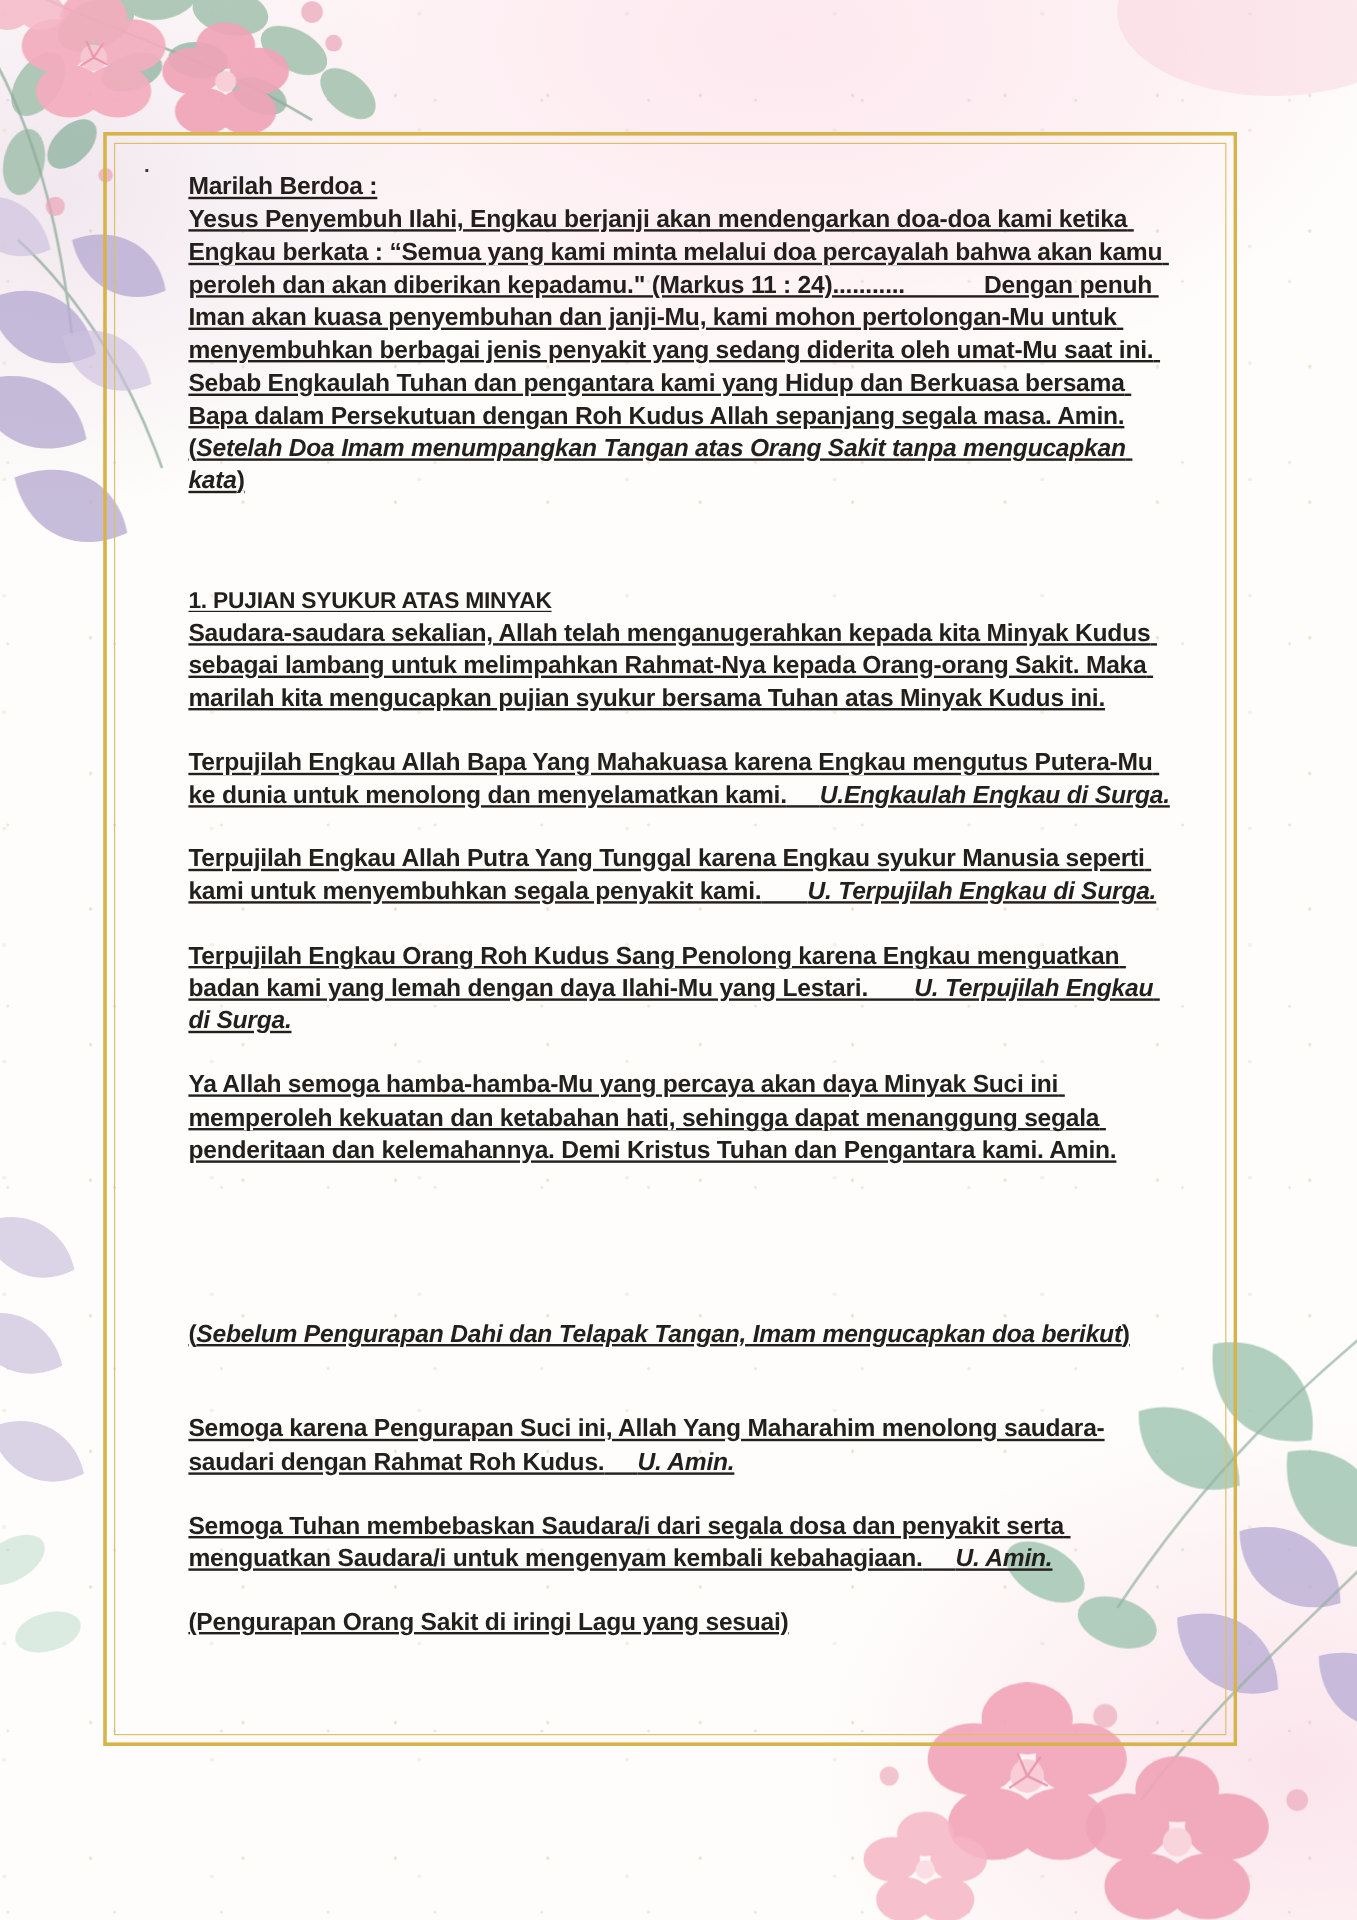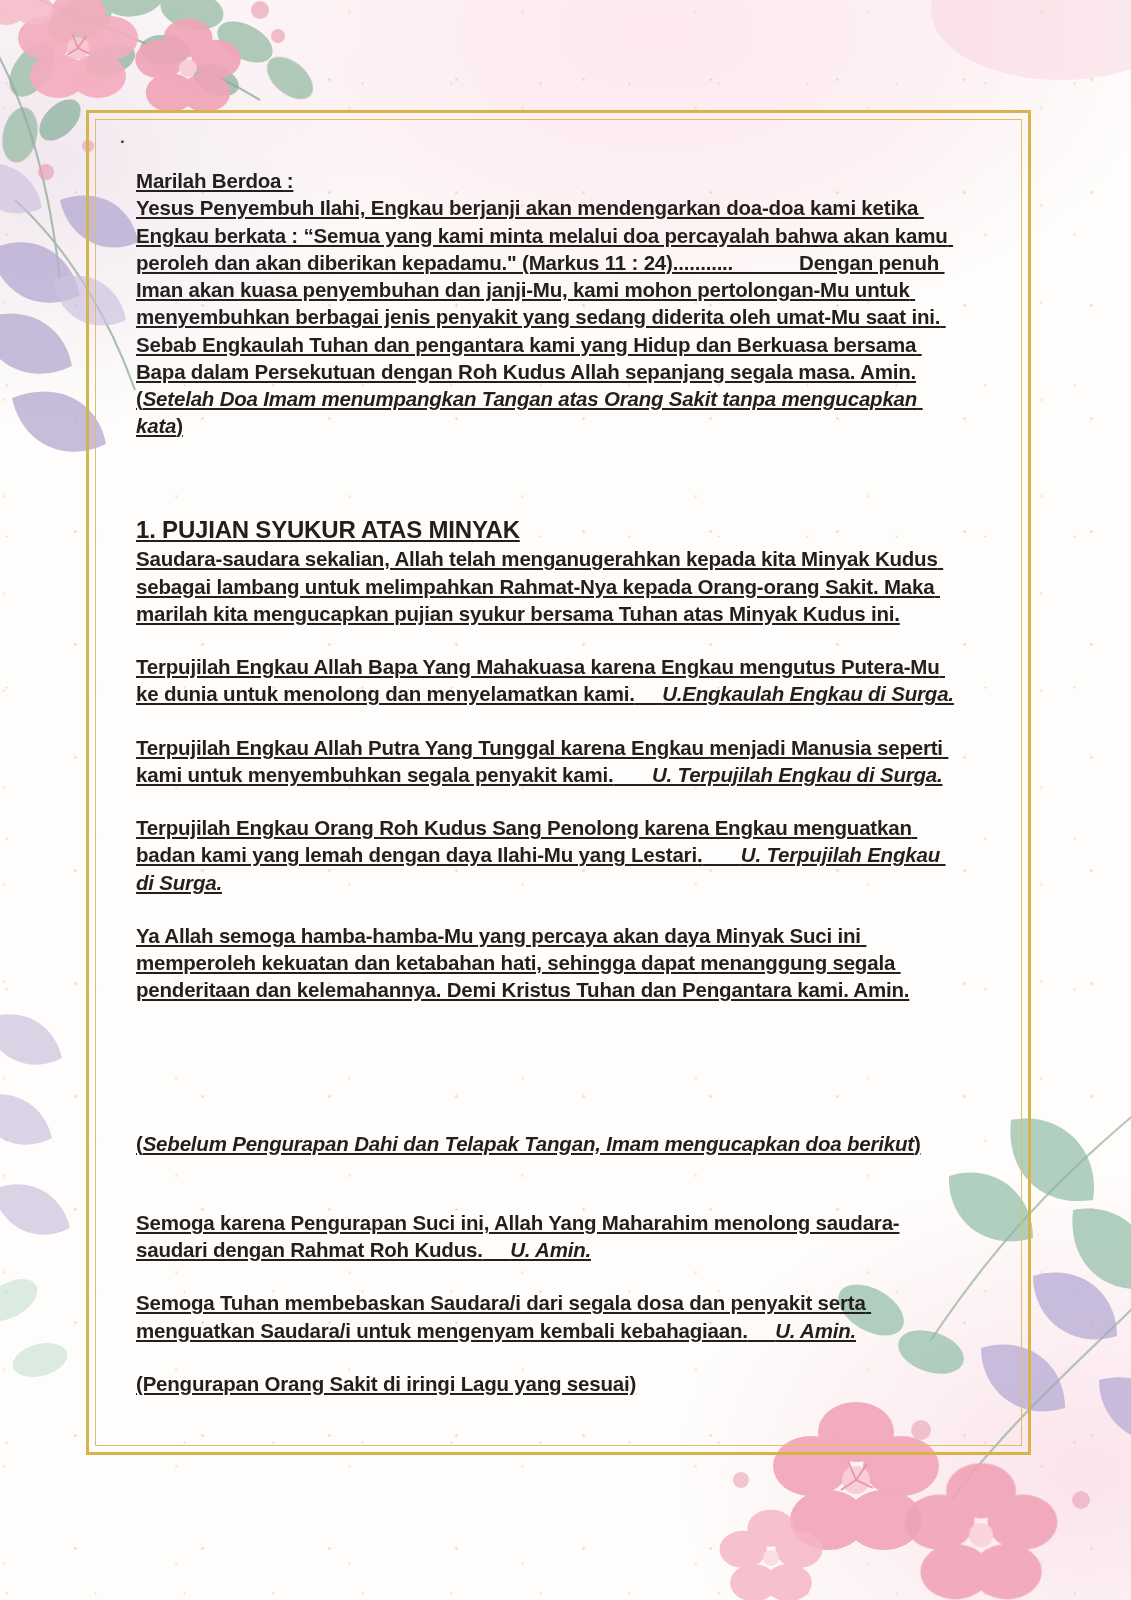--- a/index.html
+++ b/index.html
@@ -64,45 +64,44 @@
   .deco { position: absolute; pointer-events: none; }
   .deco svg { display: block; }
   .deco-tl { left: -40px; top: -50px; }
   .deco-bl { left: -30px; top: 980px; }
   .deco-br { right: -30px; bottom: -40px; }
   .deco-tr { right: -20px; top: -30px; }
 
   
   .content {
     position: absolute;
-    left: 136px;
+    left: 157px;
     top: 142px;
     width: 818px;
-    margin-top: 25px;
   }
 
   .t {
     font-family: "Liberation Sans Narrow", "Liberation Sans", sans-serif;
     color: #231f1c;
     font-size: 20.5px;
     line-height: 1.33;
     font-weight: 700;
     letter-spacing: -0.2px;
     white-space: pre-wrap;
     text-decoration: underline;
   }
   .head-u {
     text-decoration: underline;
     text-underline-offset: 2px;
   }
   .ital { font-style: italic; }
   .sec-head {
     text-decoration: underline;
     text-underline-offset: 2px;
-    font-size: 24px;
+    font-size: 19px;
   }
   .gap-lg { height: 52px; }
   .gap-md { height: 26px; }
   .gap-xl { height: 74px; }
   .resp {
     font-style: italic;
   }
   .tiny-mark {
     position: absolute;
     left: 120px;
@@ -311,21 +310,21 @@
 
     <div class="t sec-head">1. PUJIAN SYUKUR ATAS MINYAK</div>
     <div class="t para">Saudara-saudara sekalian, Allah telah menganugerahkan kepada kita Minyak Kudus sebagai lambang untuk melimpahkan Rahmat-Nya kepada Orang-orang Sakit. Maka marilah kita mengucapkan pujian syukur bersama Tuhan atas Minyak Kudus ini.</div>
 
     <div class="gap-md"></div>
 
     <div class="t para"><span>Terpujilah Engkau Allah Bapa Yang Mahakuasa karena Engkau mengutus Putera-Mu ke dunia untuk menolong dan menyelamatkan kami.</span><span class="resp">&nbsp;&nbsp;&nbsp;&nbsp;&nbsp;<span>U.Engkaulah Engkau di Surga.</span></span></div>
 
     <div class="gap-md"></div>
 
-    <div class="t para"><span>Terpujilah Engkau Allah Putra Yang Tunggal karena Engkau menjadi Manusia seperti kami untuk menyembuhkan segala penyakit kami.</span><span class="resp">&nbsp;&nbsp;&nbsp;&nbsp;&nbsp;&nbsp;&nbsp;<span>U. Terpujilah Engkau di Surga.</span></span></div>
+    <div class="t para"><span>Terpujilah Engkau Allah Putra Yang Tunggal karena Engkau syukur Manusia seperti kami untuk menyembuhkan segala penyakit kami.</span><span class="resp">&nbsp;&nbsp;&nbsp;&nbsp;&nbsp;&nbsp;&nbsp;<span>U. Terpujilah Engkau di Surga.</span></span></div>
 
     <div class="gap-md"></div>
 
     <div class="t para"><span>Terpujilah Engkau Orang Roh Kudus Sang Penolong karena Engkau menguatkan badan kami yang lemah dengan daya Ilahi-Mu yang Lestari.</span><span class="resp">&nbsp;&nbsp;&nbsp;&nbsp;&nbsp;&nbsp;&nbsp;<span>U. Terpujilah Engkau di Surga.</span></span></div>
 
     <div class="gap-md"></div>
 
     <div class="t para">Ya Allah semoga hamba-hamba-Mu yang percaya akan daya Minyak Suci ini memperoleh kekuatan dan ketabahan hati, sehingga dapat menanggung segala penderitaan dan kelemahannya. Demi Kristus Tuhan dan Pengantara kami. Amin.</div>
 
     <div class="gap-xl"></div>

